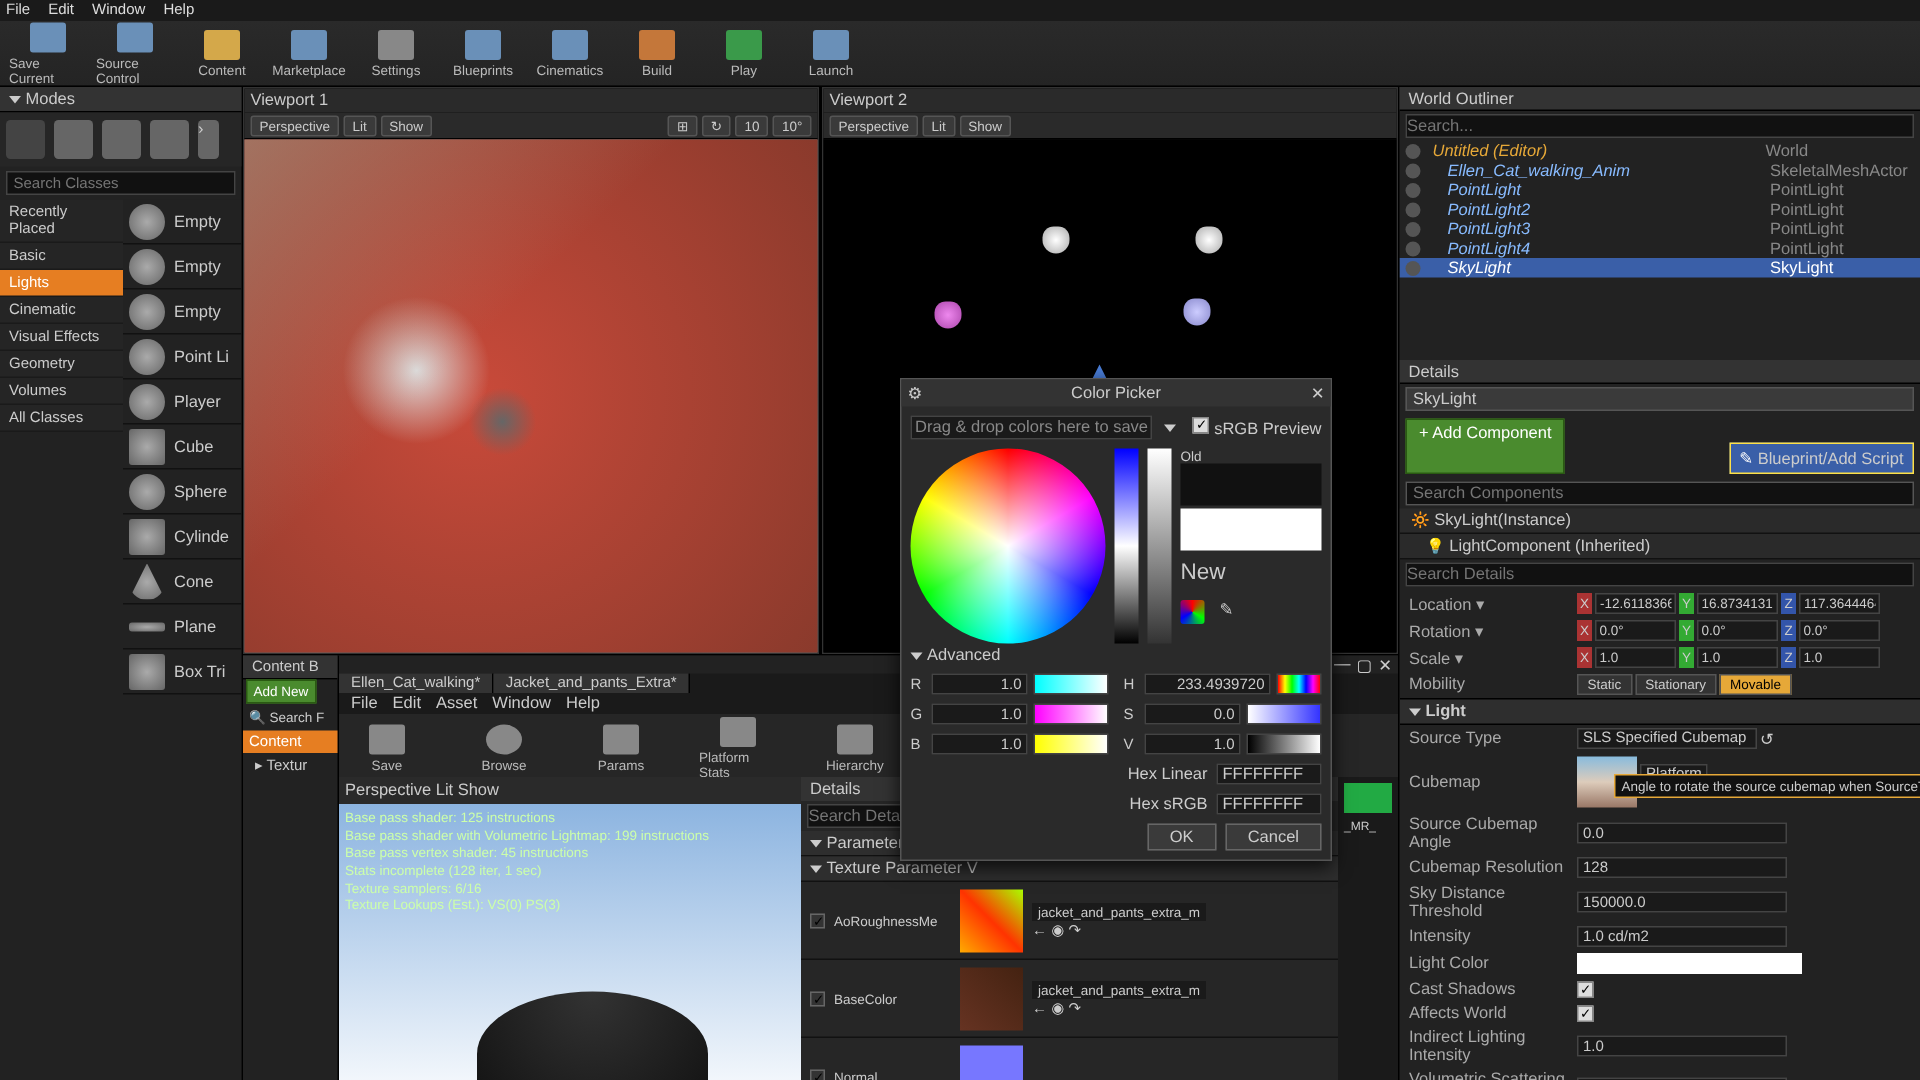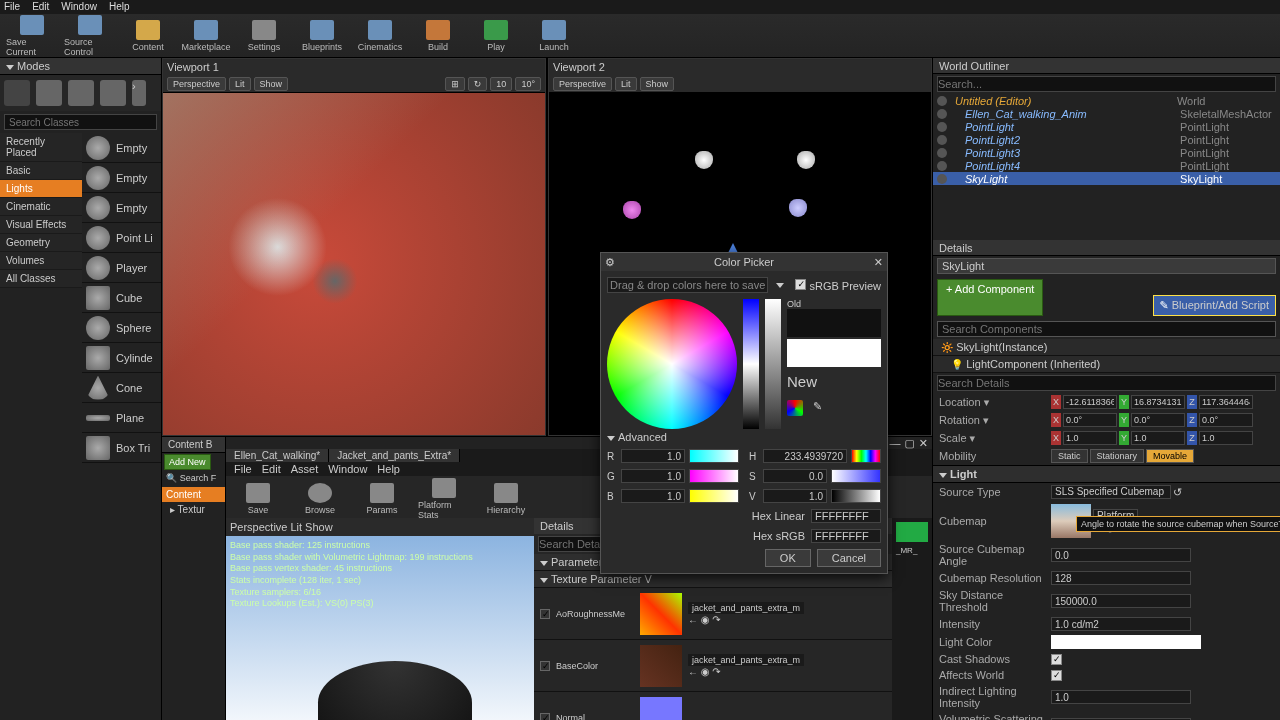--- a/index.html
+++ b/index.html
@@ -27,21 +27,21 @@
 .vp-hdr { height:16px; background:#2a2a2a; display:flex; align-items:center; padding:0 4px; font-size:10px; gap:6px; }
 .vp-bar { height:18px; background:#2a2a2a; display:flex; align-items:center; padding:0 4px; gap:3px; border-bottom:1px solid #000; }
 .vp-bar .b { background:#3a3a3a; border:1px solid #555; padding:1px 5px; font-size:9px; border-radius:2px; cursor:pointer; }
 .vp-canvas { flex:1; background:#111; position:relative; overflow:hidden; }
 .bottom-panels { height:284px; display:flex; background:#1a1a1a; border-top:1px solid #000; }
 .cb { width:64px; background:#222; border-right:1px solid #000; }
 .asset-ed { flex:1; display:flex; flex-direction:column; background:#222; }
 .asset-tabs { height:14px; display:flex; background:#1a1a1a; }
 .asset-tab { padding:1px 8px; background:#333; font-size:10px; border-right:1px solid #000; }
 .asset-menu { height:14px; display:flex; gap:10px; padding:1px 8px; background:#1a1a1a; font-size:10px; }
-.asset-tools { height:42px; display:flex; padding:2px 6px; gap:10px; background:#262626; }
+.asset-tools { height:42px; display:flex; padding:2px 6px; gap:26px; background:#262626; }
 .asset-body { flex:1; display:flex; }
 .asset-prev { width:308px; background:linear-gradient(#8cb4e0,#fff); position:relative; }
 .asset-prev-bar { height:18px; background:#2a2a2a; display:flex; align-items:center; gap:3px; padding:0 4px; }
 .asset-details { flex:1; background:#262626; display:flex; flex-direction:column; }
 .det-hdr { height:16px; background:#333; padding:2px 6px; font-size:10px; }
 .det-search { margin:2px 4px; height:16px; background:#111; border:1px solid #444; }
 .det-sect { background:#2e2e2e; padding:2px 6px; font-size:10px; border-bottom:1px solid #111; }
 .tex-row { display:flex; align-items:center; height:52px; padding:2px 6px; gap:6px; border-bottom:1px solid #111;}
 .tex-row .cb2 { width:10px; height:10px; background:#333; border:1px solid #666; }
 .tex-row .th2 { width:42px; height:42px; background:#833; }

